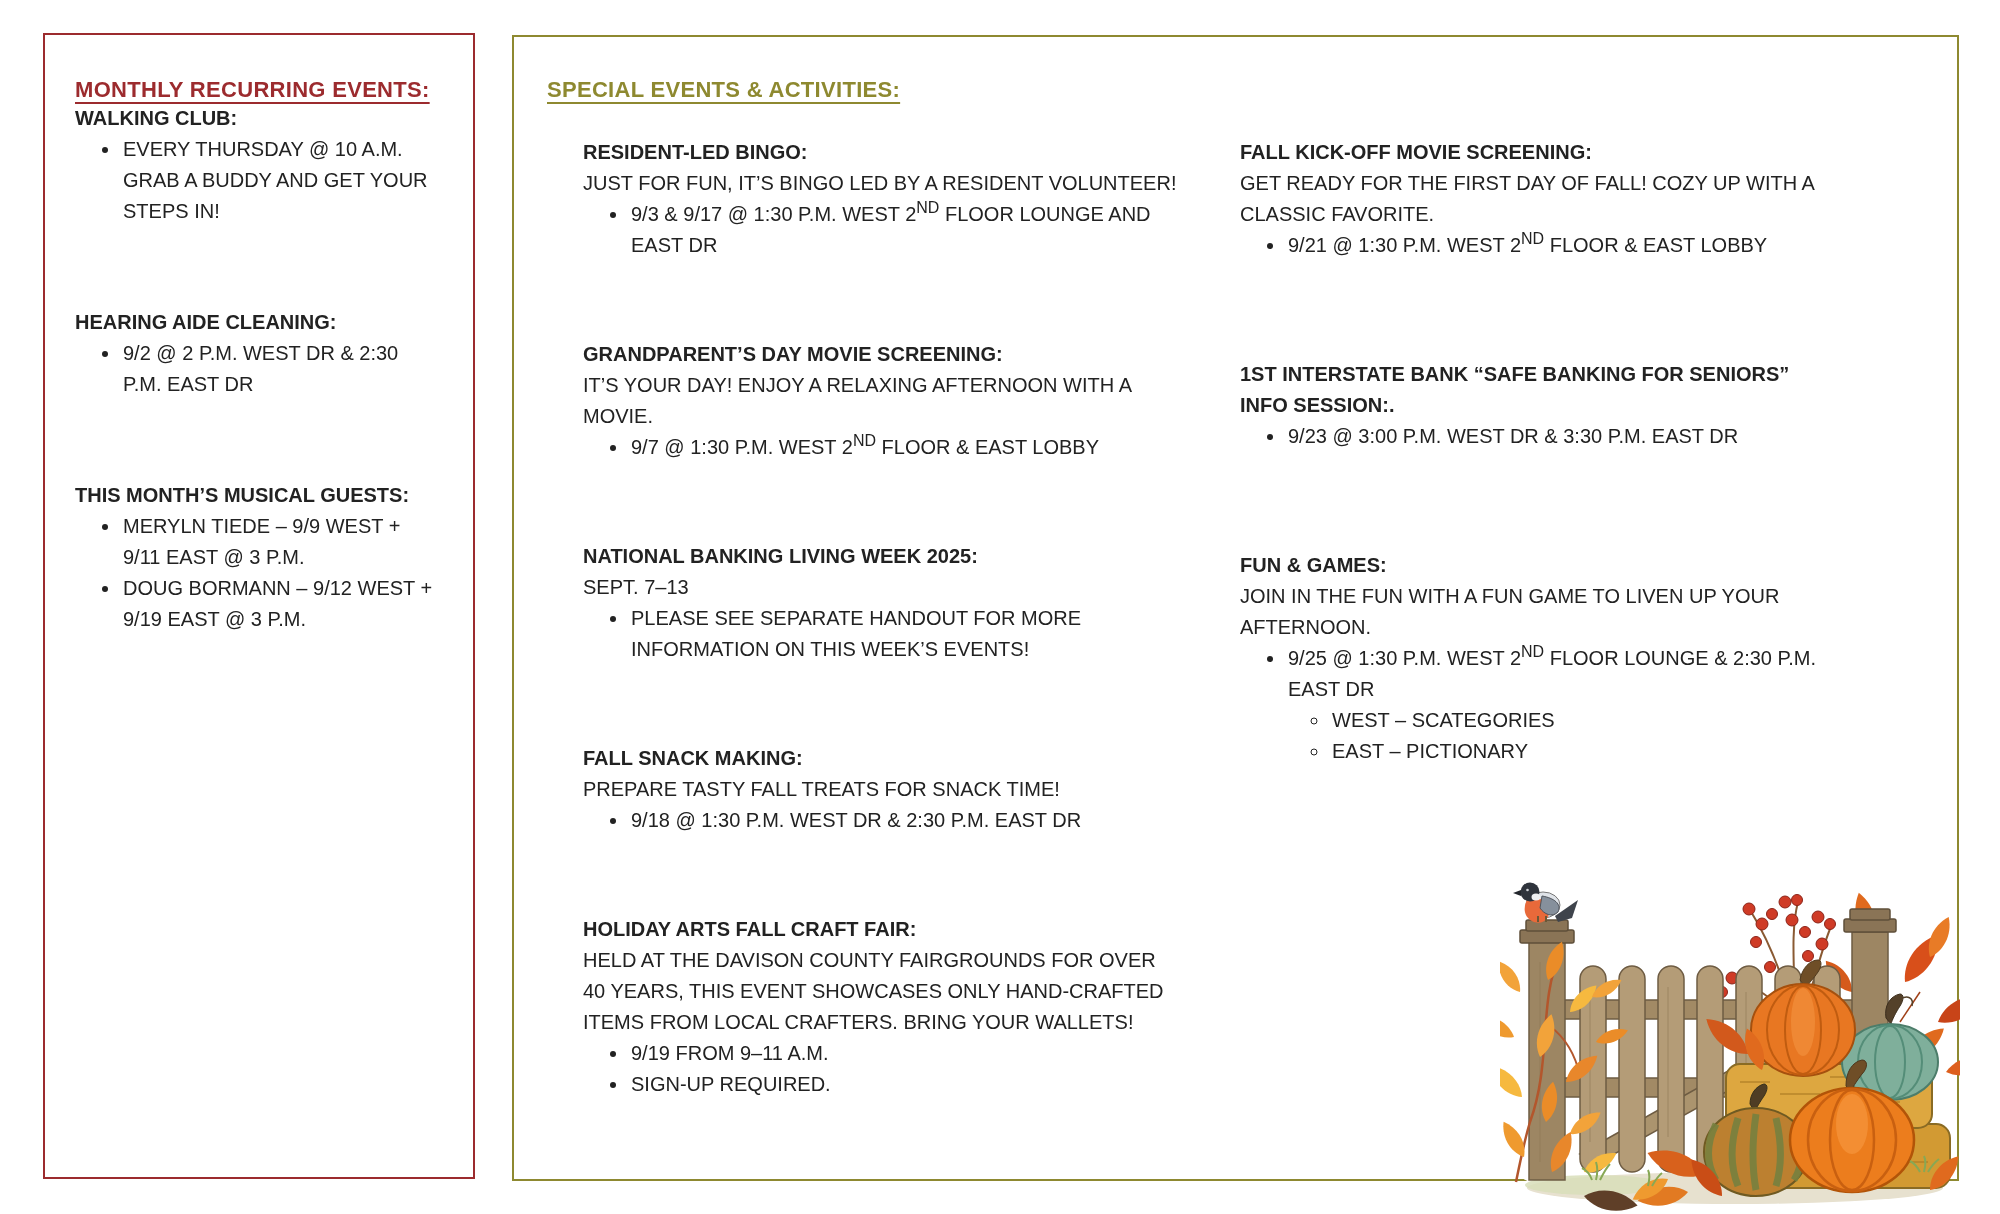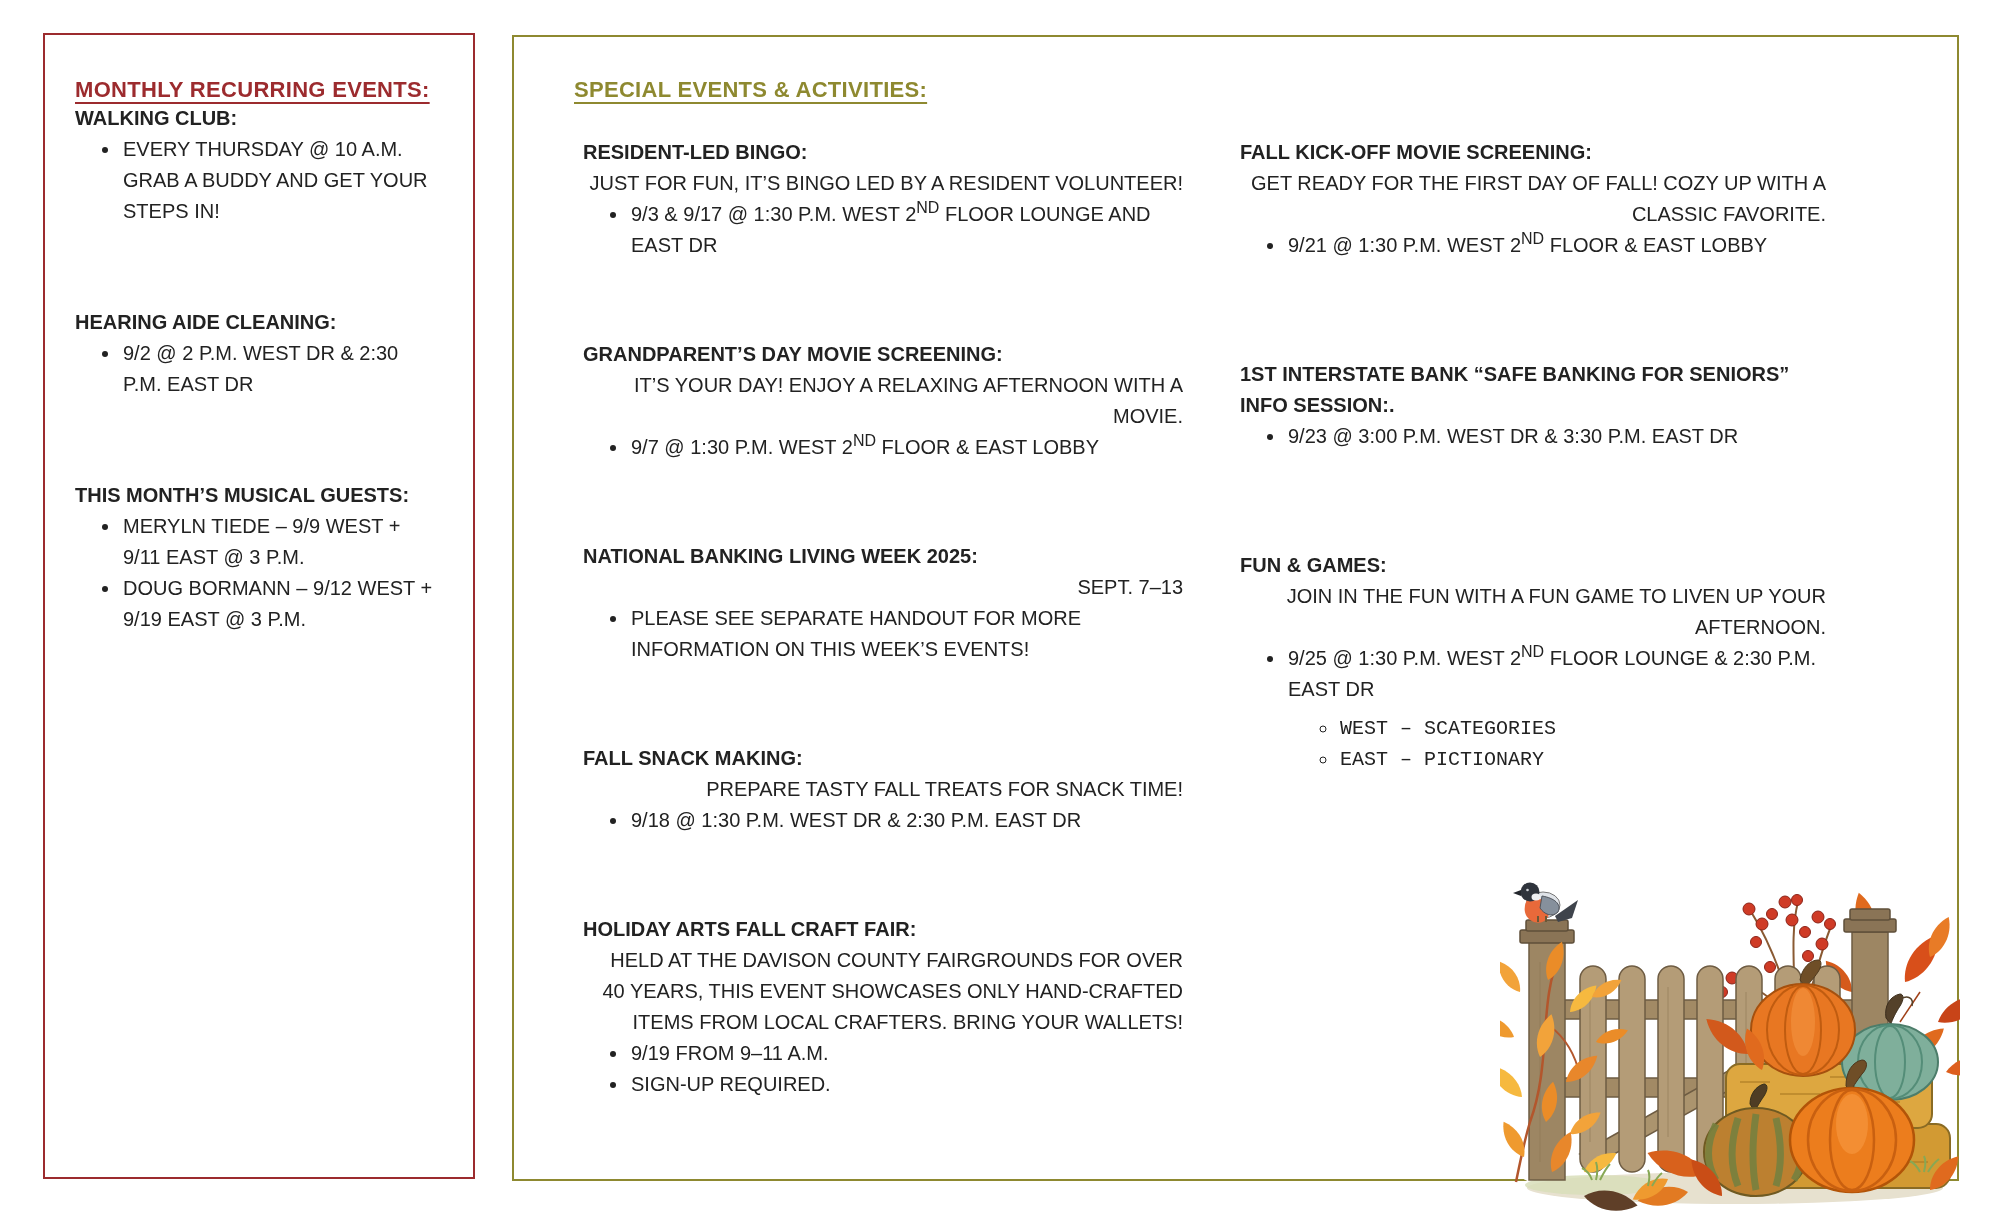--- a/index.html
+++ b/index.html
@@ -6,33 +6,33 @@
   html,body{margin:0;padding:0;background:var(--background);}
   .page{position:relative;width:2000px;height:1214px;background:var(--background);
         font-family:"Liberation Sans","DejaVu Sans",sans-serif;color:var(--text);overflow:hidden;}
   .panel{position:absolute;box-sizing:border-box;background:#fff;}
   .panel.left{left:43px;top:33px;width:432px;height:1146px;border:2px solid var(--maroon);
               padding:42px 32px 14px 30px;}
   .panel.right{left:512px;top:35px;width:1447px;height:1146px;border:2px solid var(--olive);}
   .panel-title{font-size:22px;font-weight:700;letter-spacing:.3px;
                text-decoration:underline;text-decoration-thickness:2px;text-underline-offset:5px;}
   .panel.left .panel-title{color:var(--maroon);}
-  .panel.right .panel-title{color:var(--olive);position:absolute;left:33px;top:40px;margin-left:27px;}
+  .panel.right .panel-title{color:var(--olive);position:absolute;left:33px;top:40px;}
   .sections{}
   .rcol{position:absolute;top:100px;}
   .rcol1{left:33px;width:600px;margin-left:36px;}
   .rcol2{left:726px;width:586px;}
   .section{margin-bottom:80px;}
   .rcol1 .section{margin-bottom:78px;}
   .rcol2 .section{margin-bottom:98px;}
   .heading{font-size:20px;font-weight:700;line-height:31px;}
-  .desc{font-size:20px;line-height:31px;text-align:right;}
+  .desc{font-size:20px;line-height:31px;}
   ul.bullets{margin:0;padding-left:46px;list-style:disc;}
   li.bullet{font-size:20px;line-height:31px;padding-left:2px;}
-  ul.subbullets{margin:8px;padding-left:42px;list-style:circle;font-family:Liberation Mono, monospace;}
+  ul.subbullets{margin:0;padding-left:42px;list-style:circle;}
   li.subbullet{font-size:20px;line-height:31px;padding-left:2px;}
   .sup{font-size:16px;vertical-align:super;line-height:0;}
   .illustration{position:absolute;left:1500px;top:872px;width:460px;height:340px;z-index:5;}
 </style>
 </head>
 <body>
 
 <div class="page">
 
   <div class="panel left">

